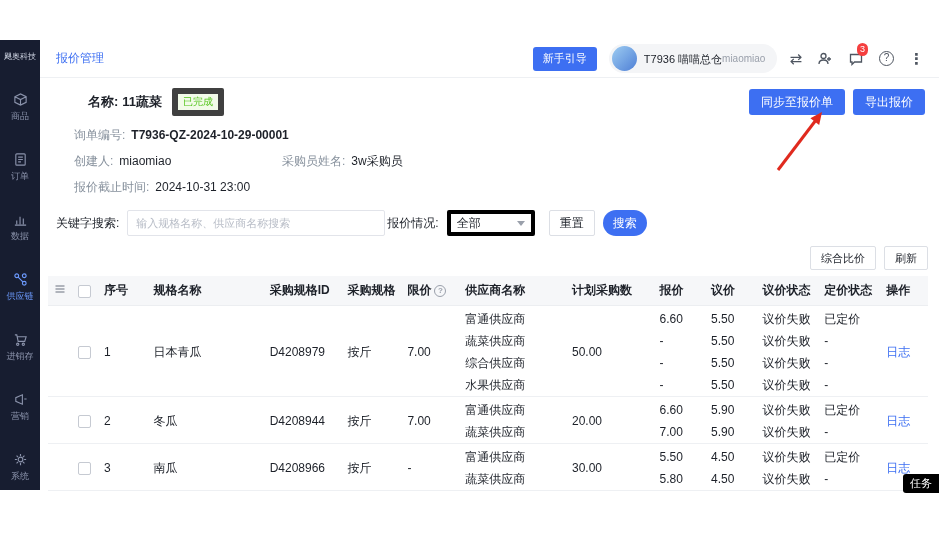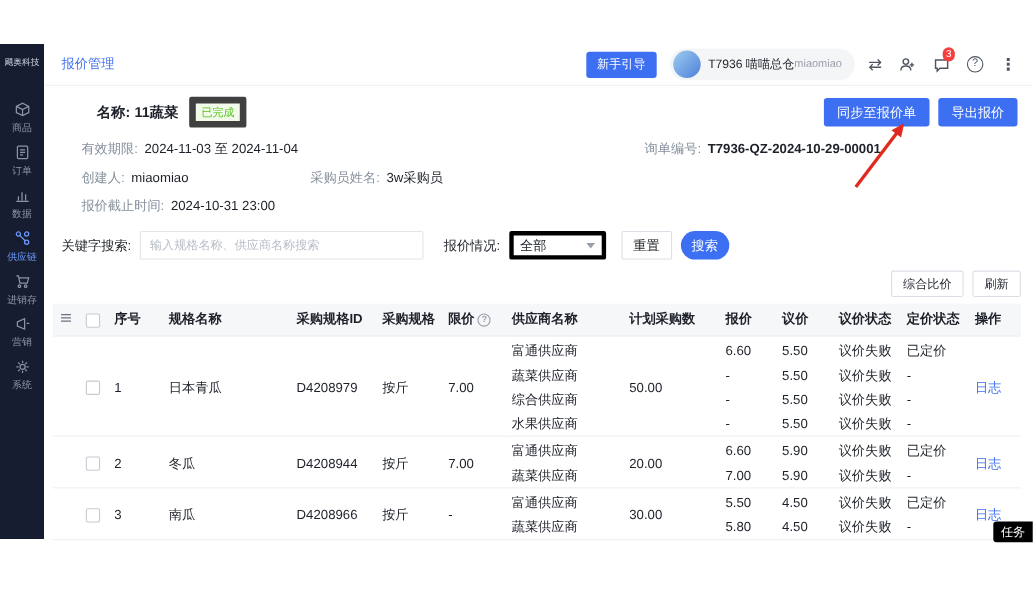--- a/index.html
+++ b/index.html
@@ -5,21 +5,21 @@
   *{margin:0;padding:0;box-sizing:border-box;}
   body{background:#fff;}
   .canvas{position:relative;width:939px;height:538px;background:#fff;overflow:hidden;
     font-family:"Liberation Sans","DejaVu Sans",sans-serif;font-size:12px;color:#1d2129;}
   .app{position:absolute;top:40px;left:0;width:939px;height:450px;display:flex;background:#fff;}
 
   
   .sidebar{width:40px;background:#171d30;display:flex;flex-direction:column;align-items:center;
     flex-shrink:0;padding-top:12px;}
   .logo{font-size:8px;color:#ccd2e0;margin-bottom:30px;text-align:center;line-height:10px;white-space:nowrap;}
-  .snav{display:flex;flex-direction:column;gap:8px;}
+  .snav{display:flex;flex-direction:column;gap:29px;}
   .side-item{display:flex;flex-direction:column;align-items:center;gap:3px;color:#8b93ab;cursor:pointer;}
   .side-item svg{width:15px;height:15px;}
   .side-item .slabel{font-size:9px;white-space:nowrap;}
   .side-item.active{color:#6d9bff;}
 
   
   .main{flex:1;display:flex;flex-direction:column;min-width:0;background:#fff;}
 
   
   .topbar{height:38px;border-bottom:1px solid #eef0f3;display:flex;align-items:center;
@@ -66,21 +66,21 @@
   .w1{width:512px;}
   .w2{width:208px;}
   .bold{font-weight:700;}
 
   
   .filterbar{display:flex;align-items:center;padding:6px 14px 6px 16px;}
   .fb-label{color:#1d2129;margin-right:8px;white-space:nowrap;}
   .kw-input{width:258px;height:26px;border:1px solid #e2e4ea;border-radius:2px;padding:0 8px;
     font-size:11px;outline:none;font-family:inherit;}
   .kw-input::placeholder{color:#b8bdc7;}
-  .ml18{margin-left:18px;}
+  .ml18{margin-left:2px;}
   .select{width:88px;height:26px;border:4px solid #000000;border-radius:2px;display:flex;
     align-items:center;justify-content:space-between;padding:0 6px;cursor:pointer;background:#fff;}
   .caret{width:0;height:0;border-left:4px solid transparent;border-right:4px solid transparent;
     border-top:5px solid #9aa0ab;}
   .btn-ghost{background:#fff;border:1px solid #dcdfe5;color:#1d2129;height:26px;padding:0 10px;
     border-radius:2px;font-size:12px;cursor:pointer;font-family:inherit;white-space:nowrap;}
   .reset{margin-left:14px;}
   .search-btn{margin-left:8px;height:26px;font-size:12px;border-radius:13px;}
 
   
@@ -204,24 +204,20 @@
         <div class="title-row">
           <span class="name-label">名称:</span>
           <span class="name-value">11蔬菜</span>
           <span class="tag-done">已完成</span>
           <div class="spacer"></div>
           <button class="btn-primary btn-lg">同步至报价单</button>
           <button class="btn-primary btn-lg ml8">导出报价</button>
         </div>
         <div class="field-grid">
           <div class="frow">
-            <div class="field w1">
-              <span class="flabel">有效期限:</span>
-              <span class="fvalue">2024-11-03 至 2024-11-04</span>
-            </div>
             <div class="field">
               <span class="flabel">询单编号:</span>
               <span class="fvalue bold">T7936-QZ-2024-10-29-00001</span>
             </div>
           </div>
           <div class="frow">
             <div class="field w2">
               <span class="flabel">创建人:</span>
               <span class="fvalue">miaomiao</span>
             </div>

